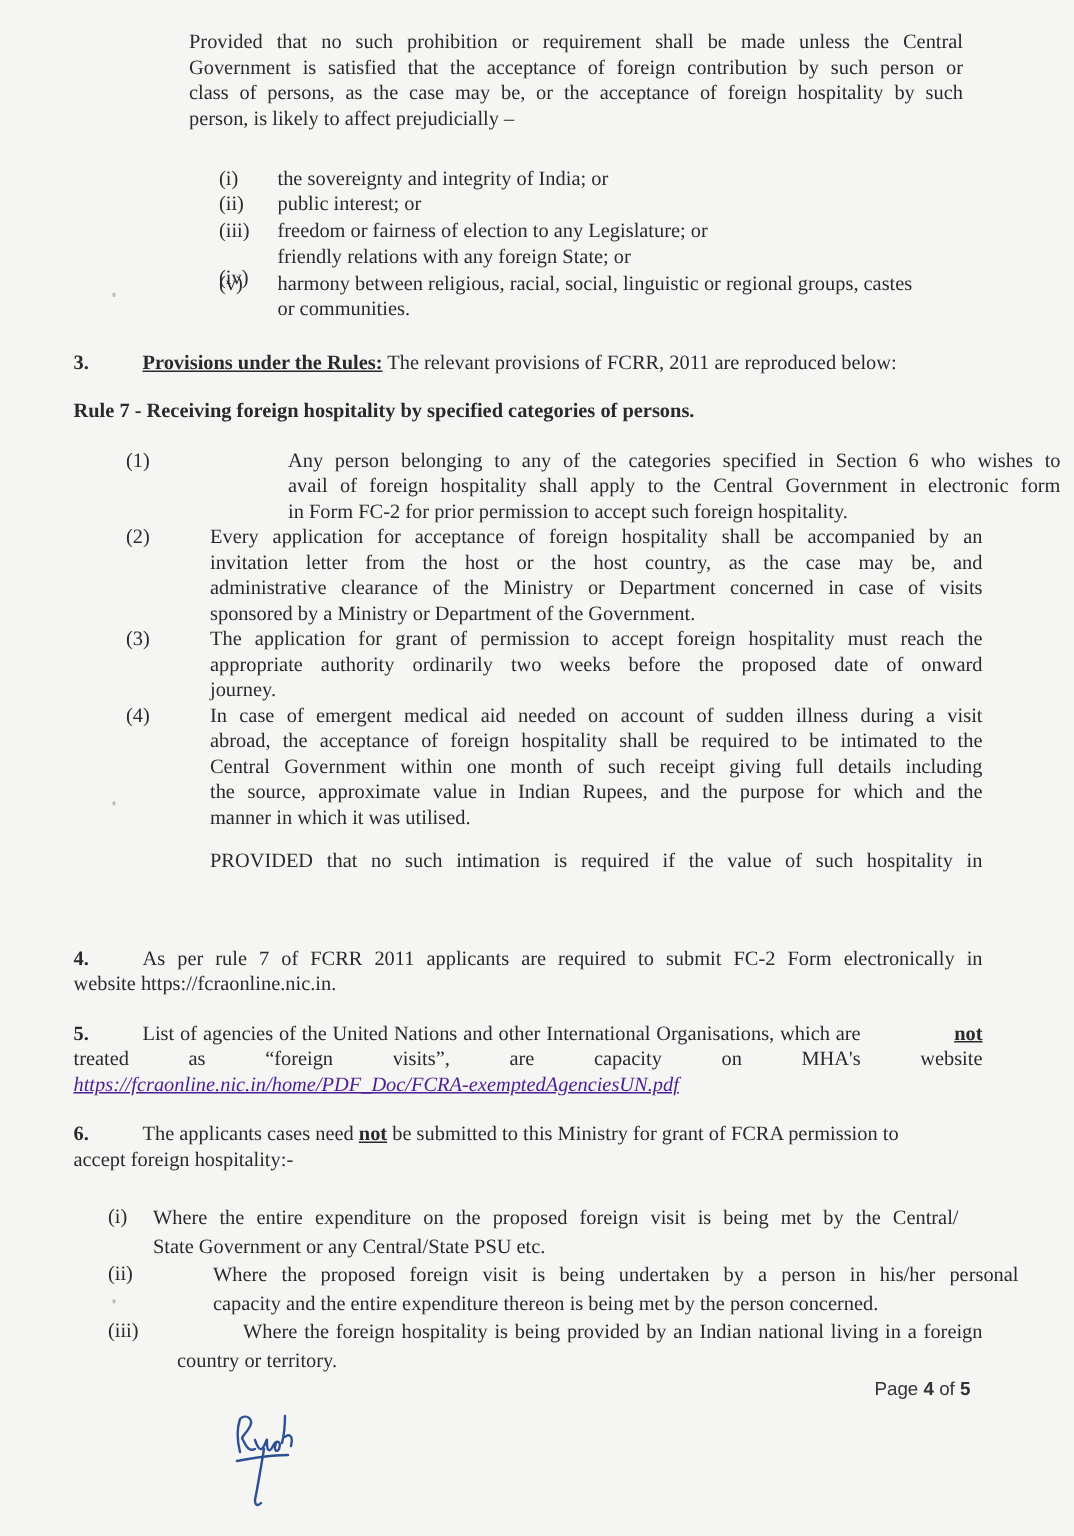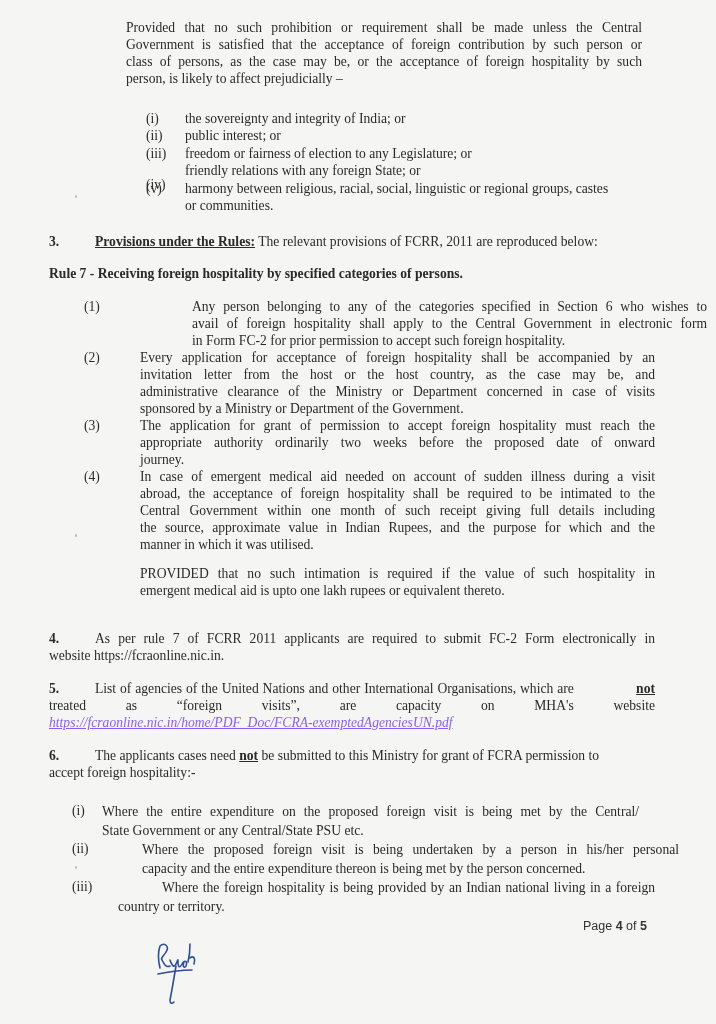--- a/index.html
+++ b/index.html
@@ -94,21 +94,20 @@
     <div class="para" style="left:140px; top:468px; width:515px;">
       <span class="l j">In case of emergent medical aid needed on account of sudden illness during a visit</span>
       <span class="l j">abroad, the acceptance of foreign hospitality shall be required to be intimated to the</span>
       <span class="l j">Central Government within one month of such receipt giving full details including</span>
       <span class="l j">the source, approximate value in Indian Rupees, and the purpose for which and the</span>
       <span class="l">manner in which it was utilised.</span>
     </div>
 
     <div class="para" style="left:140px; top:565px; width:515px;">
       <span class="l j">PROVIDED that no such intimation is required if the value of such hospitality in</span>
-      <span class="l">emergent medical aid is upto one lakh rupees or equivalent thereto.</span>
     </div>
   </div>
 
   <div>
     <span class="num b" style="left:49px; top:630px;">4.</span>
     <div class="para" style="left:95px; top:630px; width:560px;">
       <span class="l j">As per rule 7 of FCRR 2011 applicants are required to submit FC-2 Form electronically in</span>
     </div>
     <span class="line" style="left:49px; top:647px;">website https://fcraonline.nic.in.</span>
   </div>
@@ -123,21 +122,21 @@
       <span>treated</span>
       <span>as</span>
       <span>“foreign</span>
       <span>visits”,</span>
       <span>are</span>
       <span>capacity</span>
       <span>on</span>
       <span>MHA's</span>
       <span>website</span>
     </div>
-    <a class="line i u" style="left:49px; top:714px; color:#8b5cf6;">https://fcraonline.nic.in/home/PDF_Doc/FCRA-exemptedAgenciesUN.pdf</a>
+    <a class="line i u" style="left:49px; top:714px; color:#4c1d95;">https://fcraonline.nic.in/home/PDF_Doc/FCRA-exemptedAgenciesUN.pdf</a>
   </div>
 
   <div>
     <span class="num b" style="left:49px; top:747px;">6.</span>
     <div class="line" style="left:95px; top:747px; width:560px;">
       <span>The applicants cases need</span>
       <span class="b u">not</span><span> be submitted to this Ministry for grant of FCRA permission to</span>
     </div>
     <span class="line" style="left:49px; top:764px;">accept foreign hospitality:-</span>
 

